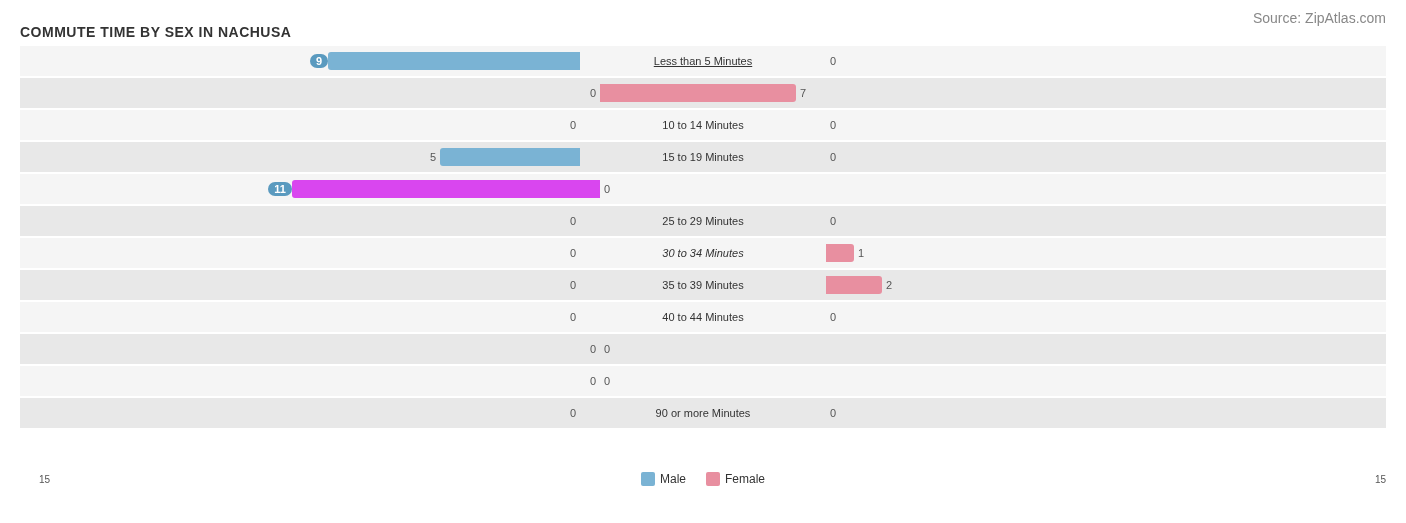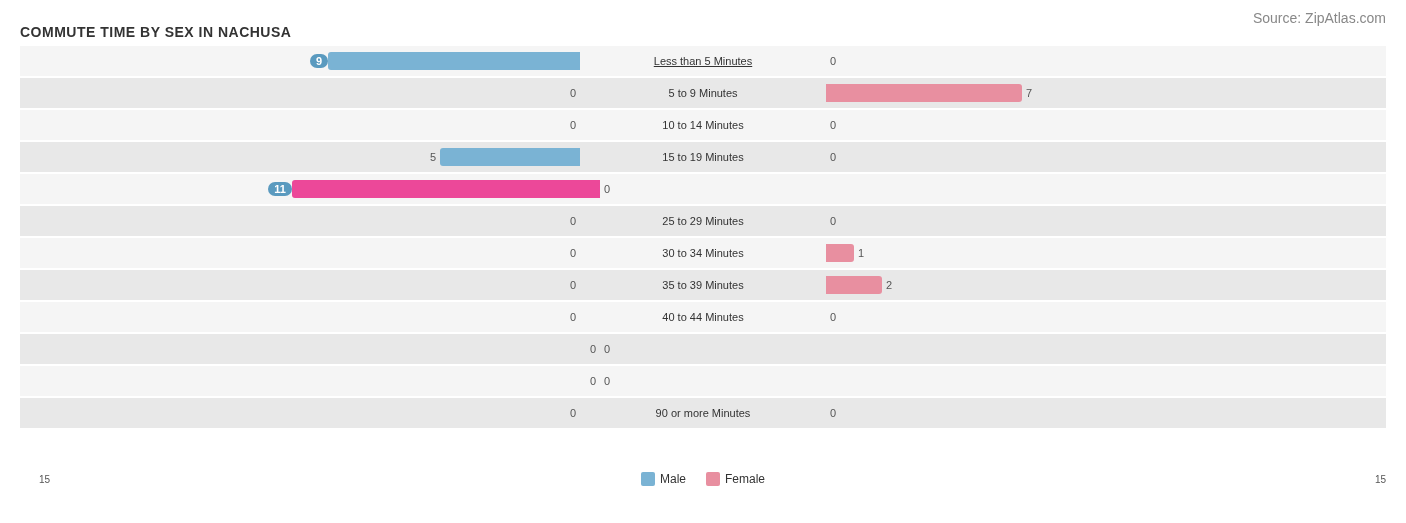--- a/index.html
+++ b/index.html
@@ -157,21 +157,20 @@
           <span class="bar-value bar-value-female" style="color:#555;font-size:11px;">0</span>
         </div>
       </div>
     </div>
       <div class="row">
       <div class="left-bar-area">
         <div class="bar-male" style="width:0px; background:#7ab3d4; border-radius:3px 0 0 3px; height:18px; position:relative; display:flex; align-items:center;">
           <span class="bar-value bar-value-male" style="color:#555;font-size:11px;">0</span>
         </div>
       </div>
-      <div class="label-area" style="font-size:11px;color:#333;text-align:center;flex-shrink:0;width:246px;">5 to 9 Minutes</div>
       <div class="right-bar-area">
         <div class="bar-female" style="width:196px; background:#e88fa0; border-radius:0 3px 3px 0; height:18px; position:relative; display:flex; align-items:center;">
           <span class="bar-value bar-value-female" style="color:#555;font-size:11px;">7</span>
         </div>
       </div>
     </div>
       <div class="row">
       <div class="left-bar-area">
         <div class="bar-male" style="width:0px; background:#7ab3d4; border-radius:3px 0 0 3px; height:18px; position:relative; display:flex; align-items:center;">
           <span class="bar-value bar-value-male" style="color:#555;font-size:11px;">0</span>
@@ -192,21 +191,21 @@
       </div>
       <div class="label-area" style="font-size:11px;color:#333;flex-shrink:0;width:246px;">15 to 19 Minutes</div>
       <div class="right-bar-area">
         <div class="bar-female" style="width:0px; background:#e88fa0; border-radius:0 3px 3px 0; height:18px; position:relative; display:flex; align-items:center;">
           <span class="bar-value bar-value-female" style="color:#555;font-size:11px;">0</span>
         </div>
       </div>
     </div>
       <div class="row">
       <div class="left-bar-area">
-        <div class="bar-male" style="width:308px; background:#ec4899; border-radius:3px 0 0 3px; height:18px; position:relative; display:flex; align-items:center;">
+        <div class="bar-male" style="width:308px; background:#d946ef; border-radius:3px 0 0 3px; height:18px; position:relative; display:flex; align-items:center;">
           <span class="bar-value bar-value-male" style="background:#5a9abf;color:#fff;border-radius:10px;padding:1px 6px;font-size:11px;font-weight:bold;">11</span>
         </div>
       </div>
       <div class="right-bar-area">
         <div class="bar-female" style="width:0px; background:#e88fa0; border-radius:0 3px 3px 0; height:18px; position:relative; display:flex; align-items:center;">
           <span class="bar-value bar-value-female" style="color:#555;font-size:11px;">0</span>
         </div>
       </div>
     </div>
       <div class="row">
@@ -221,21 +220,21 @@
           <span class="bar-value bar-value-female" style="color:#555;font-size:11px;">0</span>
         </div>
       </div>
     </div>
       <div class="row">
       <div class="left-bar-area">
         <div class="bar-male" style="width:0px; background:#7ab3d4; border-radius:3px 0 0 3px; height:18px; position:relative; display:flex; align-items:center;">
           <span class="bar-value bar-value-male" style="color:#555;font-size:11px;">0</span>
         </div>
       </div>
-      <div class="label-area" style="font-size:11px;color:#333;text-align:center;flex-shrink:0;width:246px;">30 to 34 Minutes</div>
+      <div class="label-area" style="font-size:11px;color:#333;text-align:center;flex-shrink:0;width:246px;font-style:italic;">30 to 34 Minutes</div>
       <div class="right-bar-area">
         <div class="bar-female" style="width:28px; background:#e88fa0; border-radius:0 3px 3px 0; height:18px; position:relative; display:flex; align-items:center;">
           <span class="bar-value bar-value-female" style="color:#555;font-size:11px;">1</span>
         </div>
       </div>
     </div>
       <div class="row">
       <div class="left-bar-area">
         <div class="bar-male" style="width:0px; background:#7ab3d4; border-radius:3px 0 0 3px; height:18px; position:relative; display:flex; align-items:center;">
           <span class="bar-value bar-value-male" style="color:#555;font-size:11px;">0</span>

